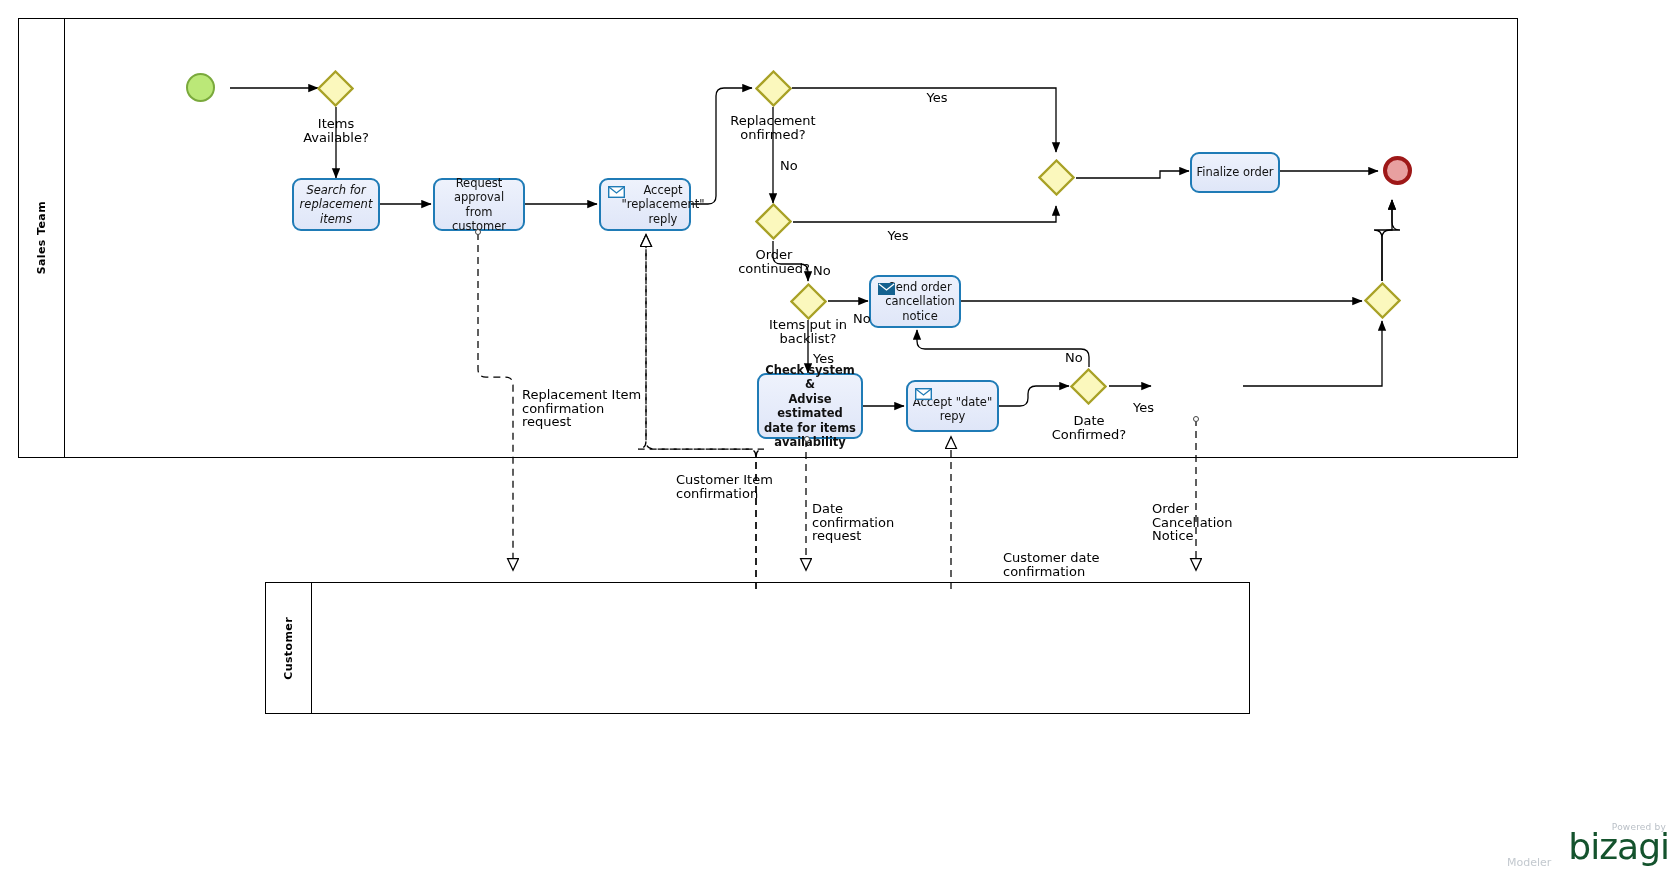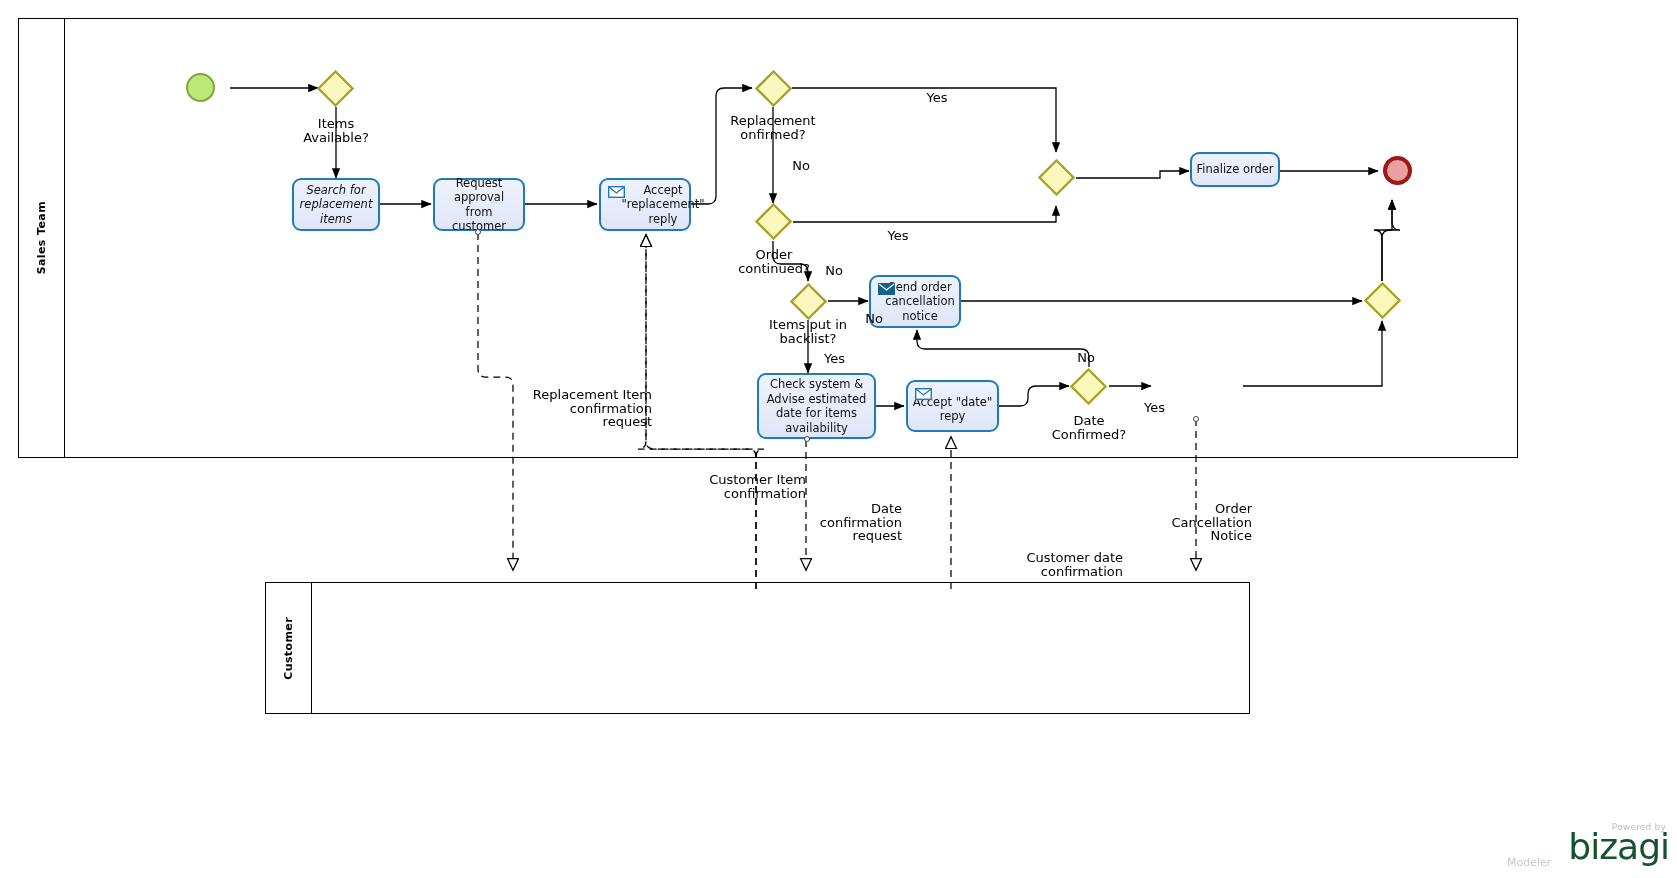--- a/index.html
+++ b/index.html
@@ -85,21 +85,21 @@
   }
   
   .lbl {
     position: absolute;
     font-size: 13px;
     line-height: 13.5px;
     color: #000;
     white-space: pre;
   }
   .lbl.c { text-align: center; }
-  .lbl.l { text-align: right; }
+  .lbl.l { text-align: left; }
   
   #wm {
     position: absolute;
     right: 8px; bottom: 6px;
     width: 180px; height: 50px;
     text-align: right;
   }
   #wm .pwr {
     font-size: 9px;
     color: #b9bfc6;
@@ -291,37 +291,37 @@
       <svg viewBox="0 0 17 12" width="17" height="12">
         <rect x="0.7" y="0.7" width="15.6" height="10.6" fill="#ffffff" stroke="#1f7bb6" stroke-width="1.4"></rect>
         <path d="M0.9,1.1 L8.5,7 L16.1,1.1" fill="none" stroke="#1f7bb6" stroke-width="1.3"></path>
       </svg>
     </span>
     <span class="tasklabel" style="white-space:pre-line; margin-left:8px;">Accept
 "replacement"
 reply</span>
   </div>
 
-  <div class="task" style="left:1190px; top:152px; width:90px; height:35px;justify-content:center;">
+  <div class="task" style="left:1190px; top:152px; width:90px; height:41px;justify-content:center;">
     <span class="tasklabel" style="white-space:pre-line;">Finalize order</span>
   </div>
 
   <div class="task" style="left:869px; top:275px; width:92px; height:53px;">
     <span class="env">
       <svg viewBox="0 0 17 12" width="17" height="12">
         <rect x="0.7" y="0.7" width="15.6" height="10.6" fill="#14618f" stroke="#14618f" stroke-width="1.4"></rect>
         <path d="M0.9,1.1 L8.5,7 L16.1,1.1" fill="none" stroke="#ffffff" stroke-width="1.3"></path>
       </svg>
     </span>
     <span class="tasklabel" style="white-space:pre-line; margin-left:10px;">Send order
 cancellation
 notice</span>
   </div>
 
-  <div class="task" style="left:757px; top:373px; width:119px; height:66px;">
+  <div class="task" style="left:757px; top:373px; width:106px; height:66px;font-weight:bold;">
     <span class="tasklabel" style="white-space:pre-line;">Check system &amp;
 Advise estimated
 date for items
 availability</span>
   </div>
   <div class="dot-attach" style="left:804px; top:436px;"></div>
 
   <div class="task" style="left:906px; top:380px; width:93px; height:52px;">
     <span class="env">
       <svg viewBox="0 0 17 12" width="17" height="12">

